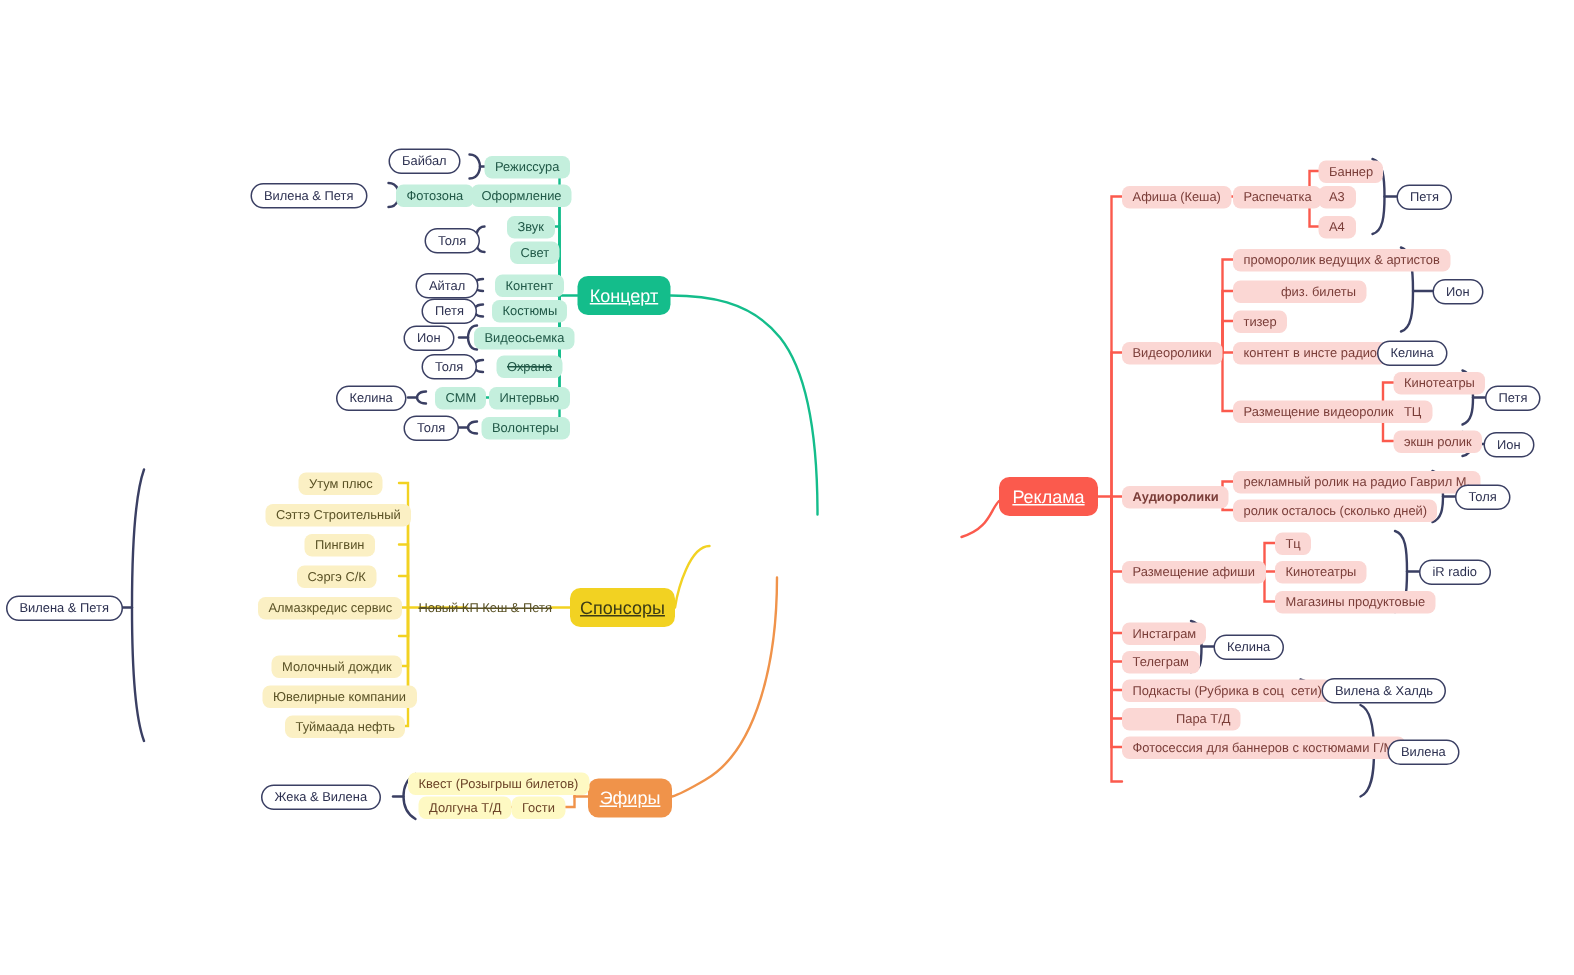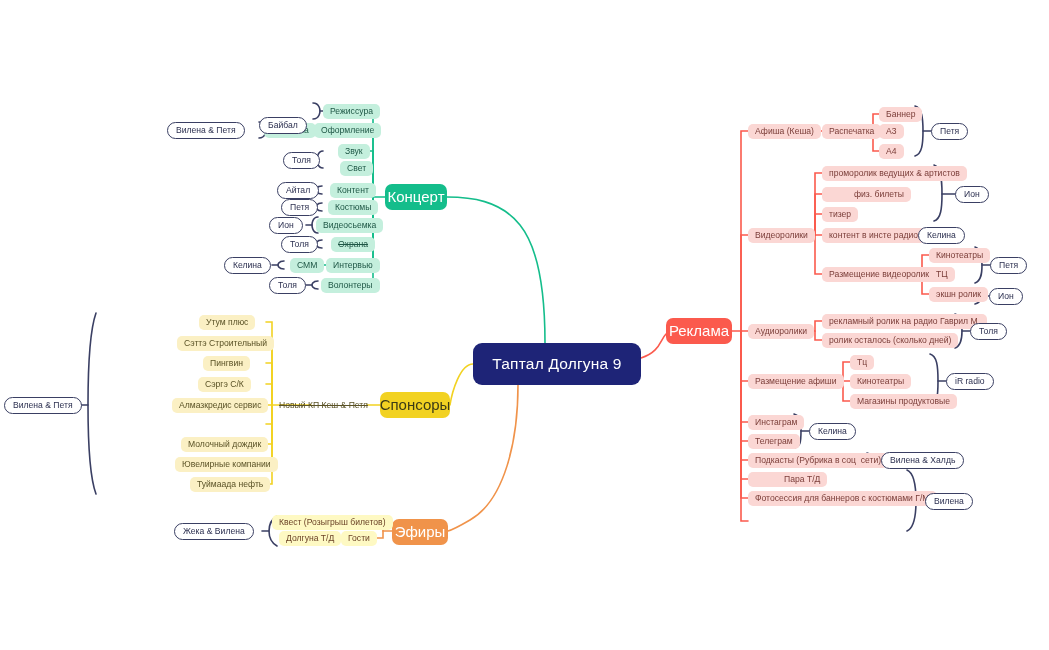--- a/index.html
+++ b/index.html
@@ -7,21 +7,21 @@
   body{width:1049px;height:650px;overflow:hidden;
        font-family:"Liberation Sans","DejaVu Sans",sans-serif;}
   #canvas{position:relative;width:1049px;height:650px;background:#fff;}
   #wires{position:absolute;left:0;top:0;width:1049px;height:650px;pointer-events:none;}
 
   .node{position:absolute;box-sizing:border-box;display:flex;align-items:center;
         white-space:pre;line-height:1.18;}
   .node.center{left:473px;top:343px;width:168px;height:42px;justify-content:center;
         background:#1e2477;color:#fff;border-radius:9px;font-size:15.5px;letter-spacing:.2px;}
 
-  .main{justify-content:center;border-radius:7px;font-size:15px;height:26px;}
+  .main{justify-content:center;border-radius:7px;font-size:12px;height:26px;text-decoration:underline;}
   .main.concert{left:385px;top:184px;width:62px;background:#14bd8b;color:#fff;}
   .main.sponsors{left:380px;top:392px;width:70px;background:#f2d222;color:#3b3b16;}
   .main.efiry{left:392px;top:519px;width:56px;background:#f0934a;color:#fff;}
   .main.reklama{left:666px;top:318px;width:66px;background:#fb5a4d;color:#fff;}
 
   .chip{padding:0 7px;border-radius:5px;font-size:8.6px;height:15px;}
   .chip.g{background:#c4efdd;color:#1f5746;}
   .chip.y{background:#fbf0c4;color:#5a5226;}
   .chip.o{background:#fef9c3;color:#6b4327;}
   .chip.r{background:#fbd7d4;color:#7a3d38;}
@@ -149,42 +149,41 @@
 
       <path d="M794 414 C800 416 801 418 801 431 C801 444 800 446 794 448" stroke="#3a3f63"></path>
       <path d="M801 431 L809 431" stroke="#3a3f63"></path>
       <path d="M867 453 C872 454 873 457 873 460 C873 463 872 466 867 467" stroke="#3a3f63"></path>
       <path d="M873 460 L881 460" stroke="#3a3f63"></path>
       <path d="M907 470 C914 473 916 485 916 501 C916 517 914 528 907 531" stroke="#3a3f63"></path>
       <path d="M916 501 L925 501" stroke="#3a3f63"></path>
     </g>
   </svg>
 
-  <div class="node center">Таптал Долгуна 9</div>
 
   <div class="node main concert">Концерт</div>
   <div class="node main sponsors">Спонсоры</div>
   <div class="node main efiry">Эфиры</div>
   <div class="node main reklama">Реклама</div>
 
   <div class="node chip g right" style="left:323px;top:104px;">Режиссура</div>
   <div class="node chip g right" style="left:314px;top:123px;">Оформление</div>
   <div class="node chip g right" style="left:338px;top:144px;">Звук</div>
   <div class="node chip g right" style="left:340px;top:161px;">Свет</div>
   <div class="node chip g right" style="left:330px;top:183px;">Контент</div>
   <div class="node chip g right" style="left:328px;top:200px;">Костюмы</div>
   <div class="node chip g right" style="left:316px;top:218px;">Видеосьемка</div>
   <div class="node chip g right strike" style="left:331px;top:237px;">Охрана</div>
   <div class="node chip g right" style="left:326px;top:258px;">Интервью</div>
   <div class="node chip g right" style="left:321px;top:278px;">Волонтеры</div>
 
   <div class="node chip g right" style="left:264px;top:123px;">Фотозона</div>
   <div class="node chip g right" style="left:290px;top:258px;">СММ</div>
 
-  <div class="node pill right" style="left:259px;top:117px;">Байбал</div>
+  <div class="node pill right" style="left:259px;top:99px;">Байбал</div>
   <div class="node pill right" style="left:167px;top:122px;">Вилена &amp; Петя</div>
   <div class="node pill right" style="left:283px;top:152px;">Толя</div>
   <div class="node pill right" style="left:277px;top:182px;">Айтал</div>
   <div class="node pill right" style="left:281px;top:199px;">Петя</div>
   <div class="node pill right" style="left:269px;top:217px;">Ион</div>
   <div class="node pill right" style="left:281px;top:236px;">Толя</div>
   <div class="node pill right" style="left:224px;top:257px;">Келина</div>
   <div class="node pill right" style="left:269px;top:277px;">Толя</div>
 
   <div class="node chip y right" style="left:199px;top:315px;">Утум плюс</div>
@@ -220,21 +219,21 @@
   <div class="node pill left" style="left:955px;top:186px;">Ион</div>
   <div class="node pill left" style="left:918px;top:227px;">Келина</div>
 
   <div class="node chip r left" style="left:822px;top:267px;">Размещение видеороликов</div>
   <div class="node chip r left" style="left:929px;top:248px;">Кинотеатры</div>
   <div class="node chip r left" style="left:929px;top:267px;">ТЦ</div>
   <div class="node chip r left" style="left:929px;top:287px;">экшн ролик</div>
   <div class="node pill left" style="left:990px;top:257px;">Петя</div>
   <div class="node pill left" style="left:989px;top:288px;">Ион</div>
 
-  <div class="node chip r left" style="left:748px;top:324px;">Аудиоролики</div>
+  <div class="node chip r left" style="left:748px;top:324px;font-weight:bold;">Аудиоролики</div>
   <div class="node chip r left" style="left:822px;top:314px;">рекламный ролик на радио Гаврил М.</div>
   <div class="node chip r left" style="left:822px;top:333px;">ролик осталось (сколько дней)</div>
   <div class="node pill left" style="left:970px;top:323px;">Толя</div>
 
   <div class="node chip r left" style="left:748px;top:374px;">Размещение афиши</div>
   <div class="node chip r left" style="left:850px;top:355px;">Тц</div>
   <div class="node chip r left" style="left:850px;top:374px;">Кинотеатры</div>
   <div class="node chip r left" style="left:850px;top:394px;">Магазины продуктовые</div>
   <div class="node pill left" style="left:946px;top:373px;">iR radio</div>
 

